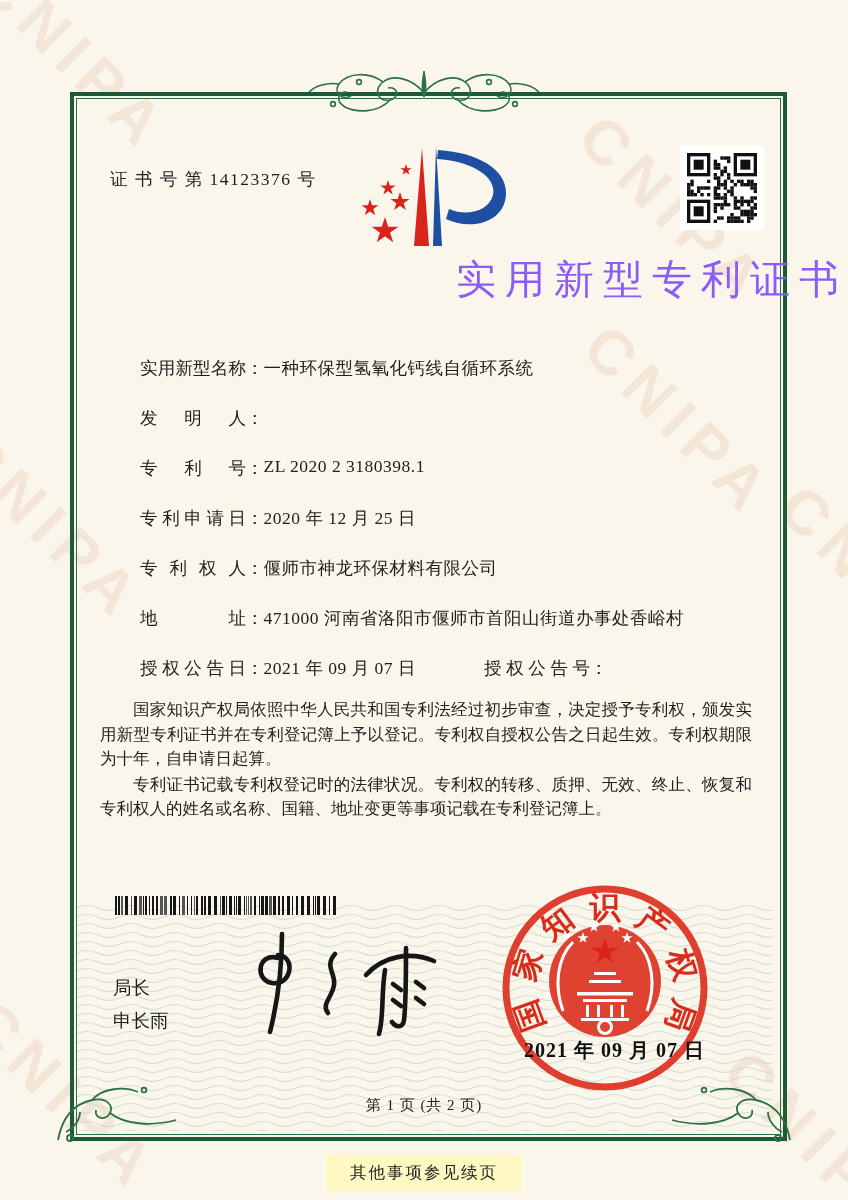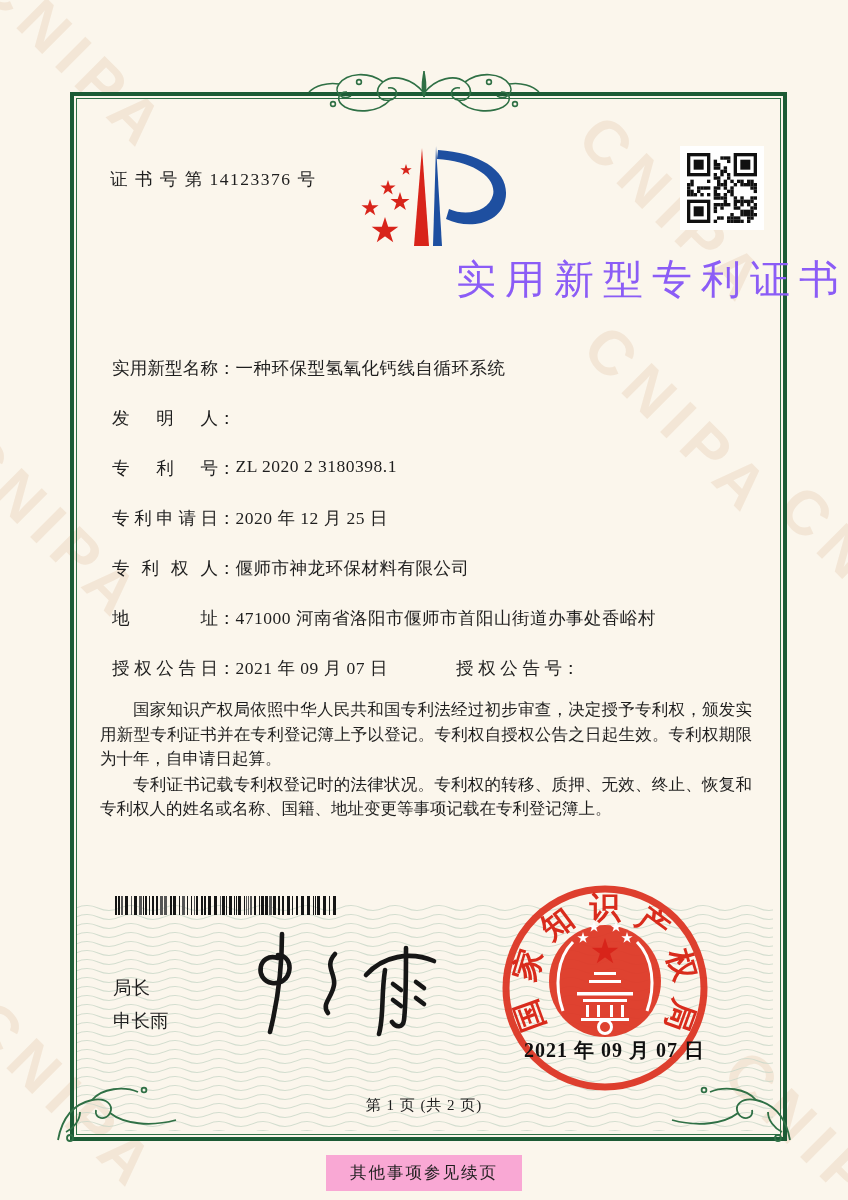--- a/index.html
+++ b/index.html
@@ -39,20 +39,21 @@
   .title{
     position:absolute;left:0;right:0;top:252px;text-align:right;
     font-size:40px;font-weight:normal;letter-spacing:9px;color:#8b5cf6;
   }
   .fields{position:absolute;left:112px;top:356px;width:640px;font-size:17.5px;}
   .frow{display:flex;align-items:flex-start;height:50px;}
   .flabel{
     display:inline-block;width:106px;
     text-align:justify;text-align-last:justify;
     flex:0 0 106px;
+    margin-left:28px;
   }
   .fcolon{flex:0 0 auto;}
   .fvalue{flex:1;letter-spacing:.5px;}
   .grant-left{display:flex;width:344px;flex:0 0 344px;}
   .grant-right{display:flex;flex:1;}
   .paras{
     position:absolute;left:100px;top:698px;width:652px;
     font-size:16.5px;line-height:24.5px;text-align:justify;
   }
   .paras p{margin:0 0 1px 0;text-indent:2em;}
@@ -61,21 +62,21 @@
   .signature{position:absolute;left:238px;top:928px;z-index:3;}
   .seal{position:absolute;left:497px;top:880px;z-index:2;}
   .seal-date{
     position:absolute;left:524px;top:1037px;z-index:4;
     font-size:20px;letter-spacing:1px;color:#101010;font-weight:bold;
     font-family:"Liberation Serif","DejaVu Serif",serif;
   }
   .page-num{position:absolute;left:0;right:0;top:1096px;text-align:center;font-size:15px;z-index:3;letter-spacing:1px;}
   .cont-note{
     position:absolute;left:50%;top:1155px;transform:translateX(-50%);
-    background:#f9a8d4;padding:7px 24px;font-size:16.5px;letter-spacing:2px;z-index:3;
+    background:#fef9c3;padding:7px 24px;font-size:16.5px;letter-spacing:2px;z-index:3;
   }
   .ornament-top{position:absolute;left:299px;top:68px;z-index:2;}
   .ornament-bl{position:absolute;left:52px;top:1082px;z-index:2;}
   .ornament-br{position:absolute;right:52px;top:1082px;z-index:2;transform:scaleX(-1);}
 </style>
 </head>
 <body>
 
 <div class="page">
 

